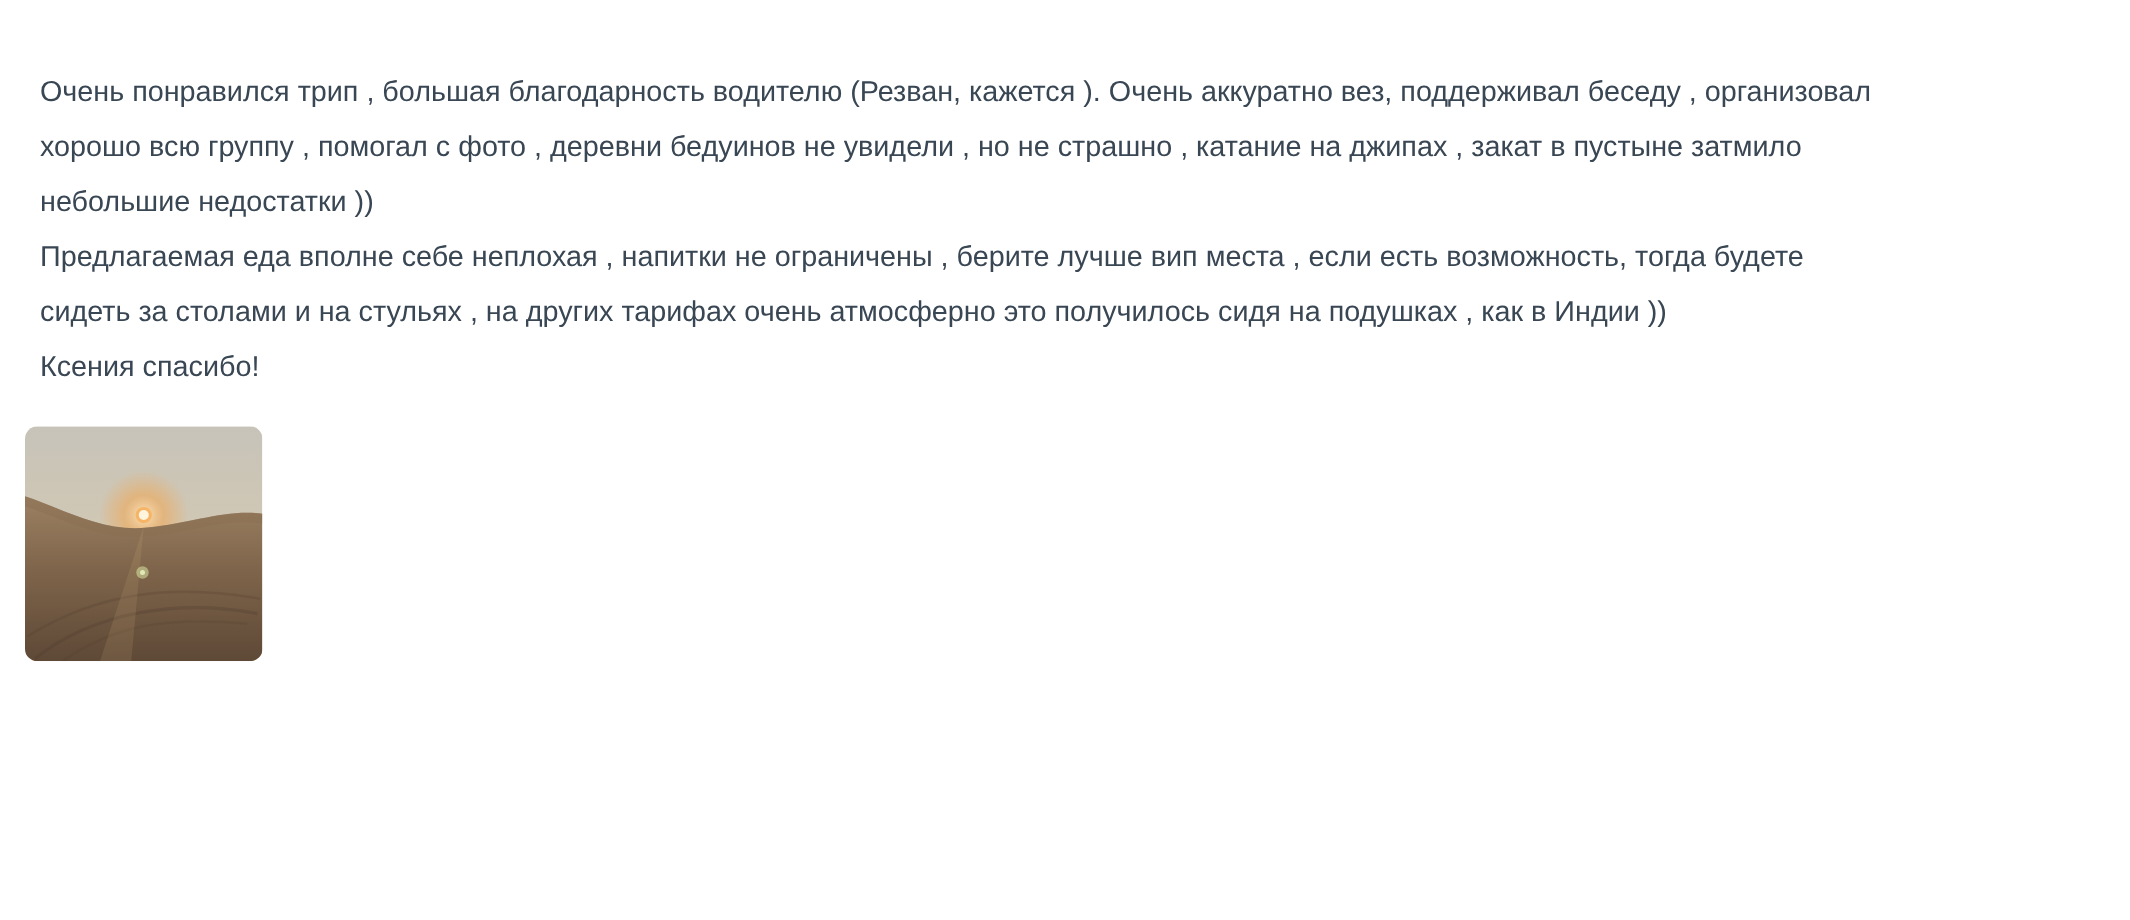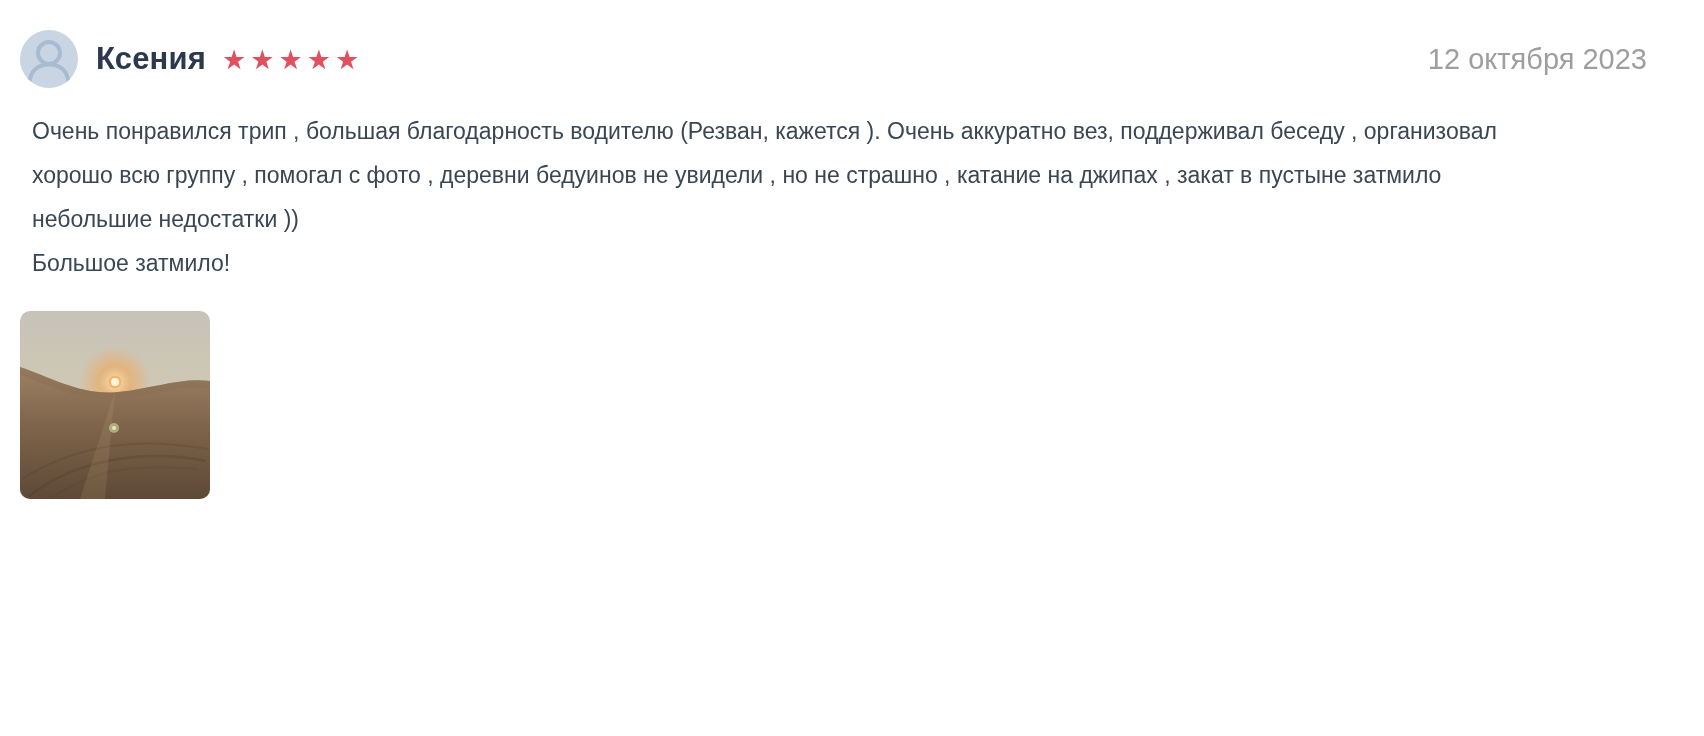--- a/index.html
+++ b/index.html
@@ -54,35 +54,25 @@
     width:190px;height:188px;
     border-radius:10px;overflow:hidden;
     cursor:pointer;line-height:0;
   }
 </style>
 </head>
 <body>
 
 <div class="review-card">
 
-  <div class="review-header">
-    <span class="avatar">
-      <svg width="58" height="58" viewBox="0 0 58 58" aria-hidden="true">
-        <circle class="fg" cx="29" cy="23" r="11"></circle>
-        <path class="fg" d="M9.5,52 C11,39.5 19,34.5 29,34.5 C39,34.5 47,39.5 48.5,52"></path>
-      </svg>
-    </span>
-    <span class="author">Ксения</span>
-    <span class="stars"><span class="star">★</span><span class="star">★</span><span class="star">★</span><span class="star">★</span><span class="star">★</span></span>
-    <span class="date">12 октября 2023</span>
-  </div>
 
   <div class="review-text">
       <div>Очень понравился трип , большая благодарность водителю (Резван, кажется ). Очень аккуратно вез, поддерживал беседу , организовал хорошо всю группу , помогал с фото , деревни бедуинов не увидели , но не страшно , катание на джипах , закат в пустыне затмило небольшие недостатки ))</div>
-      <div>Большое затмило!</div>
+      <div>Предлагаемая еда вполне себе неплохая , напитки не ограничены , берите лучше вип места , если есть возможность, тогда будете сидеть за столами и на стульях , на других тарифах очень атмосферно это получилось сидя на подушках , как в Индии ))</div>
+      <div>Ксения спасибо!</div>
     </div>
 
   <div class="review-photo" title="desert-sunset-photo">
     <svg width="190" height="188" viewBox="0 0 190 188" aria-hidden="true">
       <defs>
         <linearGradient id="sky" x1="0" y1="0" x2="0" y2="1">
           <stop offset="0" stop-color="#c7c3b9"></stop>
           <stop offset="0.55" stop-color="#d3c9b3"></stop>
           <stop offset="1" stop-color="#dfc9a0"></stop>
         </linearGradient>

